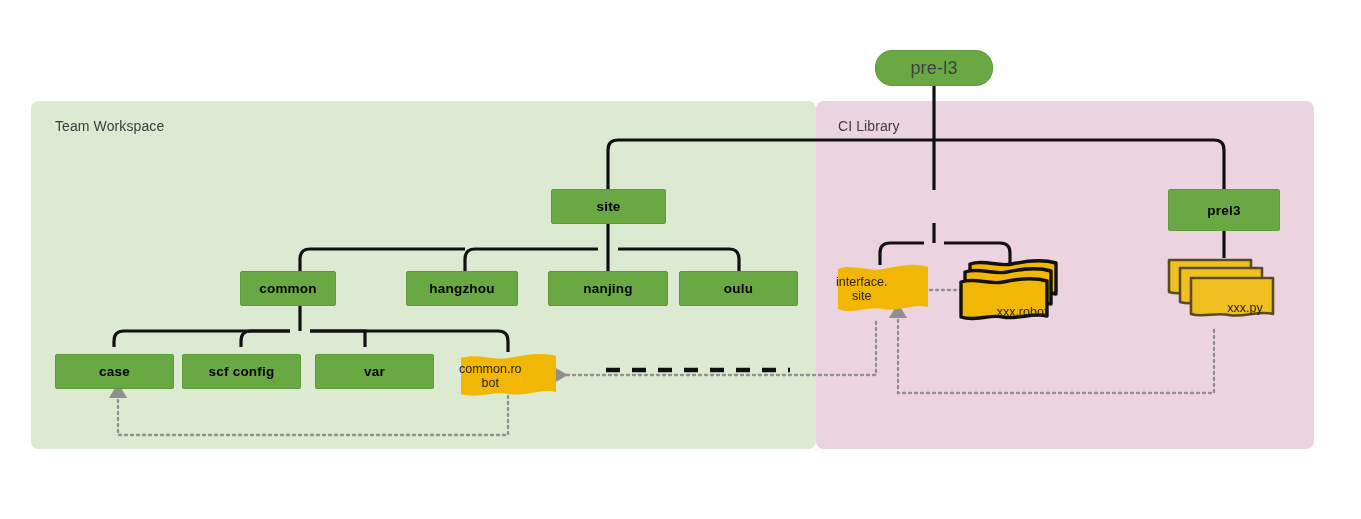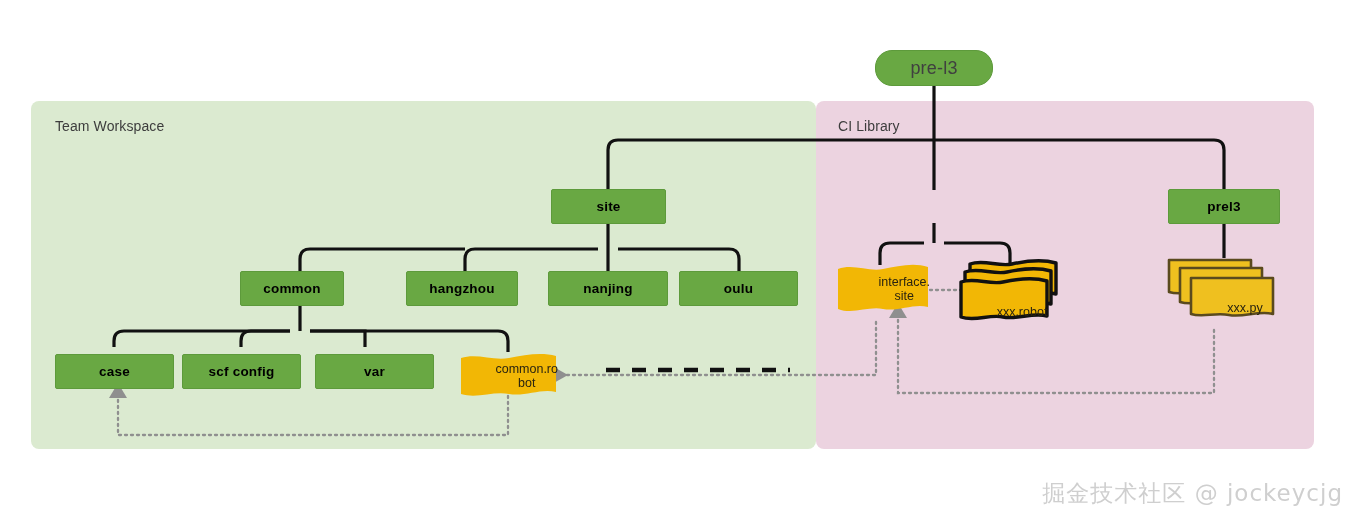--- a/index.html
+++ b/index.html
@@ -89,21 +89,21 @@
     position: absolute;
   }
   .doc svg { display: block; }
   .doc-text {
     position: absolute;
     left: 0; top: 0;
     width: 100%;
     height: 100%;
     display: flex;
     align-items: center;
-    justify-content: flex-end;
+    justify-content: flex-start;
     text-align: center;
     font-size: 12.5px;
     color: #2a2410;
     line-height: 1.15;
     pointer-events: none;
   }
   .doc-text.stacked { justify-content: center; }
 
   
   #watermark {
@@ -182,21 +182,21 @@
   </svg>
 
   <div class="node pill-green" style="left:875px; top:50px; width:118px; height:36px;">
     <span>pre-l3</span>
   </div>
 
   <div class="node box-green" style="left:551px; top:189px; width:115px; height:35px;">
     <span>site</span>
   </div>
 
-  <div class="node box-green" style="left:240px; top:271px; width:104px; height:35px;">
+  <div class="node box-green" style="left:240px; top:271px; width:96px; height:35px;">
     <span>common</span>
   </div>
   <div class="node box-green" style="left:406px; top:271px; width:112px; height:35px;">
     <span>hangzhou</span>
   </div>
   <div class="node box-green" style="left:548px; top:271px; width:120px; height:35px;">
     <span>nanjing</span>
   </div>
   <div class="node box-green" style="left:679px; top:271px; width:119px; height:35px;">
     <span>oulu</span>
@@ -205,21 +205,21 @@
   <div class="node box-green" style="left:55px; top:354px; width:119px; height:35px;">
     <span>case</span>
   </div>
   <div class="node box-green" style="left:182px; top:354px; width:119px; height:35px;">
     <span>scf config</span>
   </div>
   <div class="node box-green" style="left:315px; top:354px; width:119px; height:35px;">
     <span>var</span>
   </div>
 
-  <div class="node box-green" style="left:1168px; top:189px; width:112px; height:35px;">
+  <div class="node box-green" style="left:1168px; top:189px; width:112px; height:42px;">
     <span>prel3</span>
   </div>
 
   <div class="doc" style="left:459px; top:352px; width:99px; height:48px;">
     <svg width="99" height="48" viewBox="0 0 99 48" xmlns="http://www.w3.org/2000/svg">
       <path d="M2,6 C18,1 34,9 50,6 C66,3 82,0 97,4 L97,40 C82,36 66,45 50,42 C34,39 18,47 2,42 Z" fill="#f2b705" stroke="none"></path>
     </svg>
     <div class="doc-text">
       <span>
         <span>common.ro</span><br>
@@ -255,15 +255,14 @@
     <svg width="112" height="72" viewBox="0 0 112 72" xmlns="http://www.w3.org/2000/svg">
       <g stroke="#5a4a1e" stroke-width="2.6" fill="#efc01f" stroke-linejoin="round">
         <path d="M6,4 L88,4 L88,36 C74,32 58,40 44,37 C30,34 18,40 6,36 Z"></path>
         <path d="M17,12 L99,12 L99,46 C85,42 69,50 55,47 C41,44 29,50 17,46 Z"></path>
         <path d="M28,22 L110,22 L110,58 C96,54 80,62 66,59 C52,56 40,62 28,58 Z"></path>
       </g>
     </svg>
     <div class="doc-text stacked" style="padding-top:16px; padding-left:26px;">xxx.py</div>
   </div>
 
-  <div id="watermark">掘金技术社区 @ jockeycjg</div>
 
 </div>
 
 </body></html>

